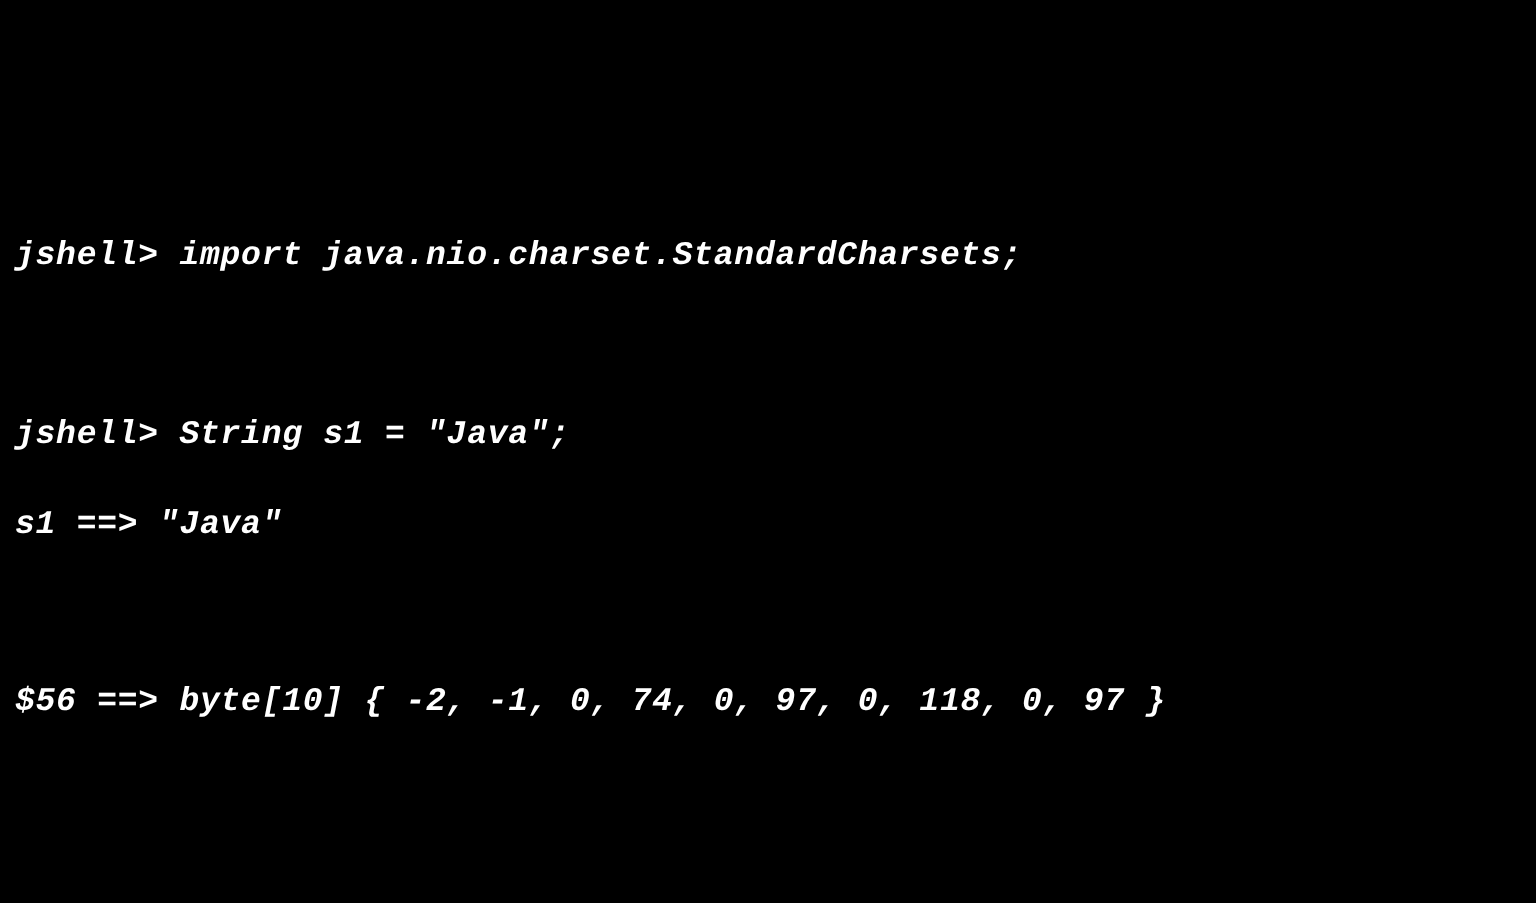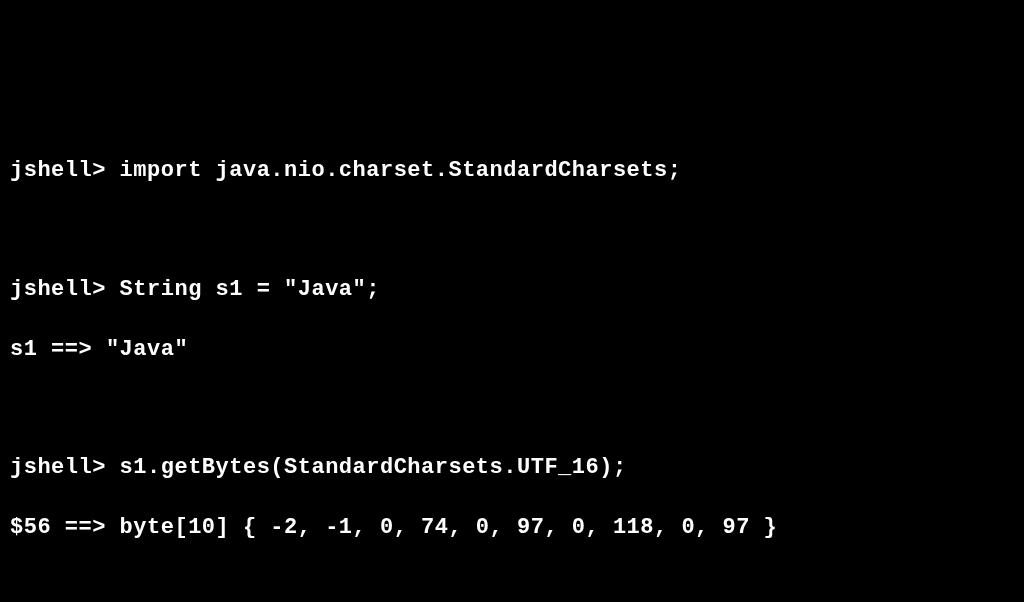--- a/index.html
+++ b/index.html
@@ -16,38 +16,38 @@
       padding: 8px 10px;
       line-height: 1.35;
       letter-spacing: 0.5px;
       width: 1024px;
       height: 602px;
       overflow: hidden;
       white-space: pre;
     }
     .line {
       display: block;
+      font-style: italic;
     }
     .blank-line {
       display: block;
       height: 1.35em;
     }
   </style>
 </head>
 <body>
 
 
 
 <div>
 <span class="line">jshell&gt; import java.nio.charset.StandardCharsets;</span>
 <span class="blank-line"></span>
 <span class="line">jshell&gt; String s1 = "Java";</span>
 <span class="line">s1 ==&gt; "Java"</span>
 <span class="blank-line"></span>
-<span class="line">jshell&gt; s1.getBytes(StandardCharsets.UTF_16);</span>
 <span class="line">$56 ==&gt; byte[10] { -2, -1, 0, 74, 0, 97, 0, 118, 0, 97 }</span>
 <span class="blank-line"></span>
 
 
 
 
 
 
 
 

